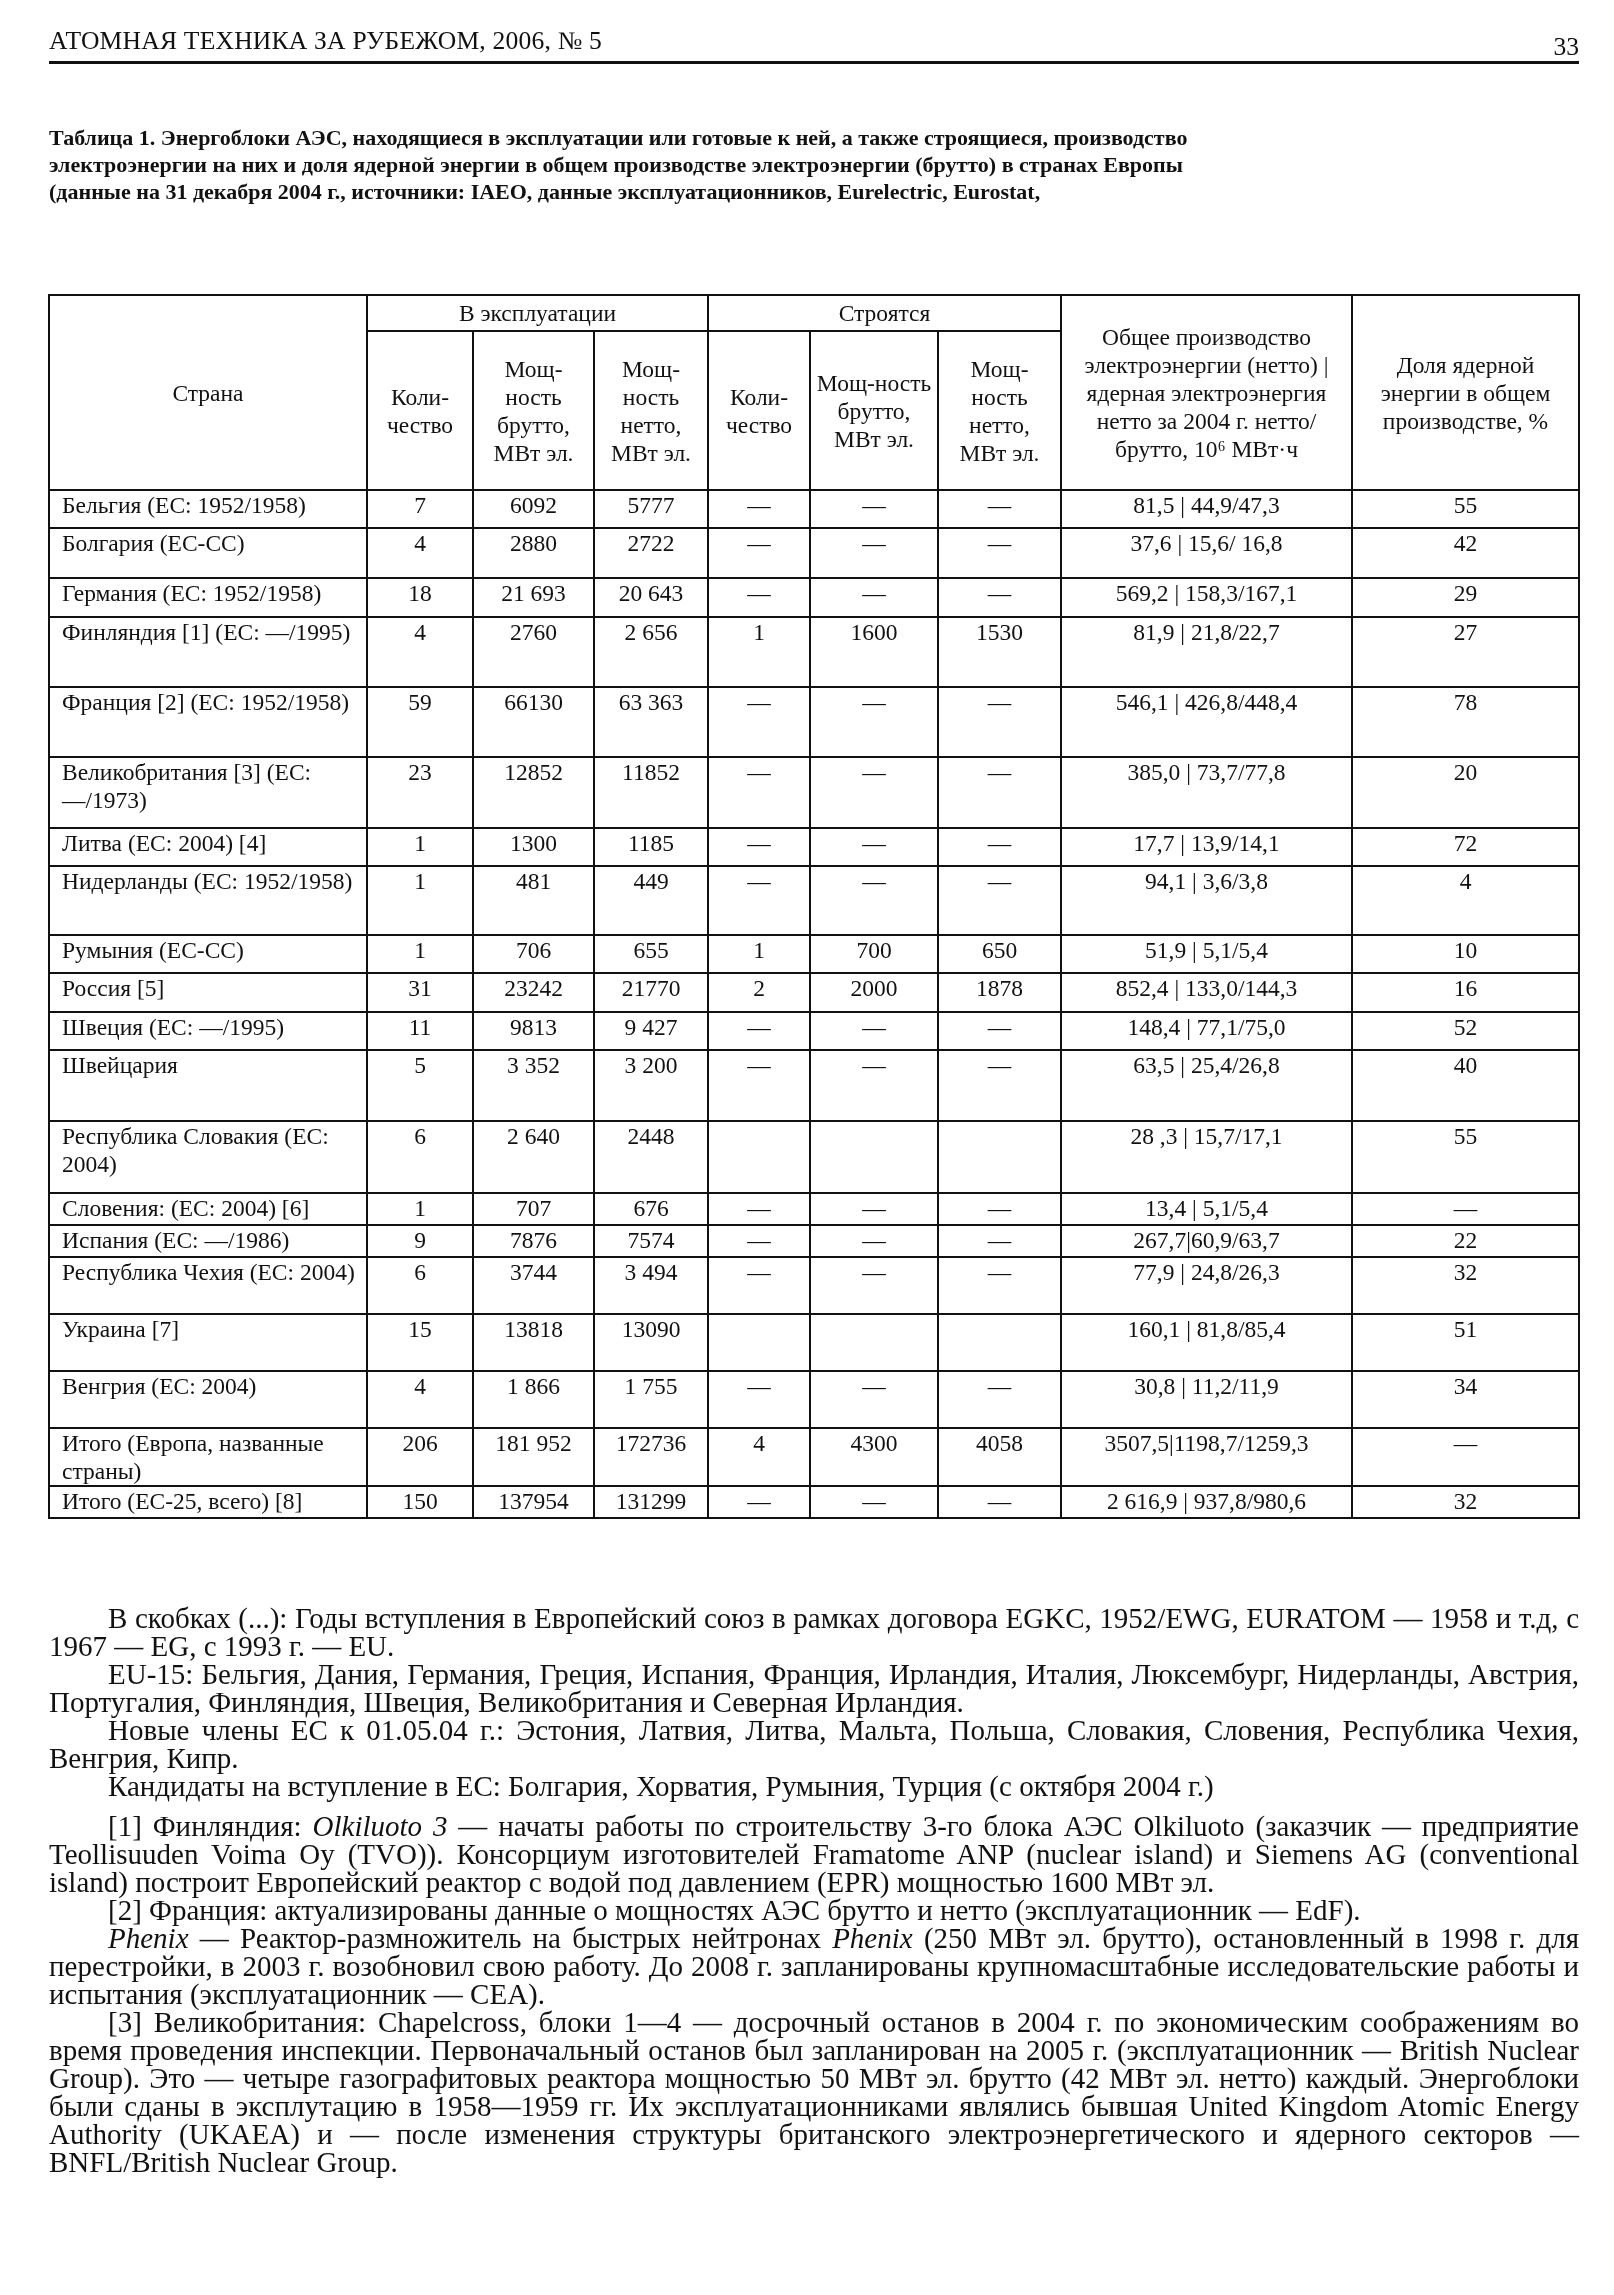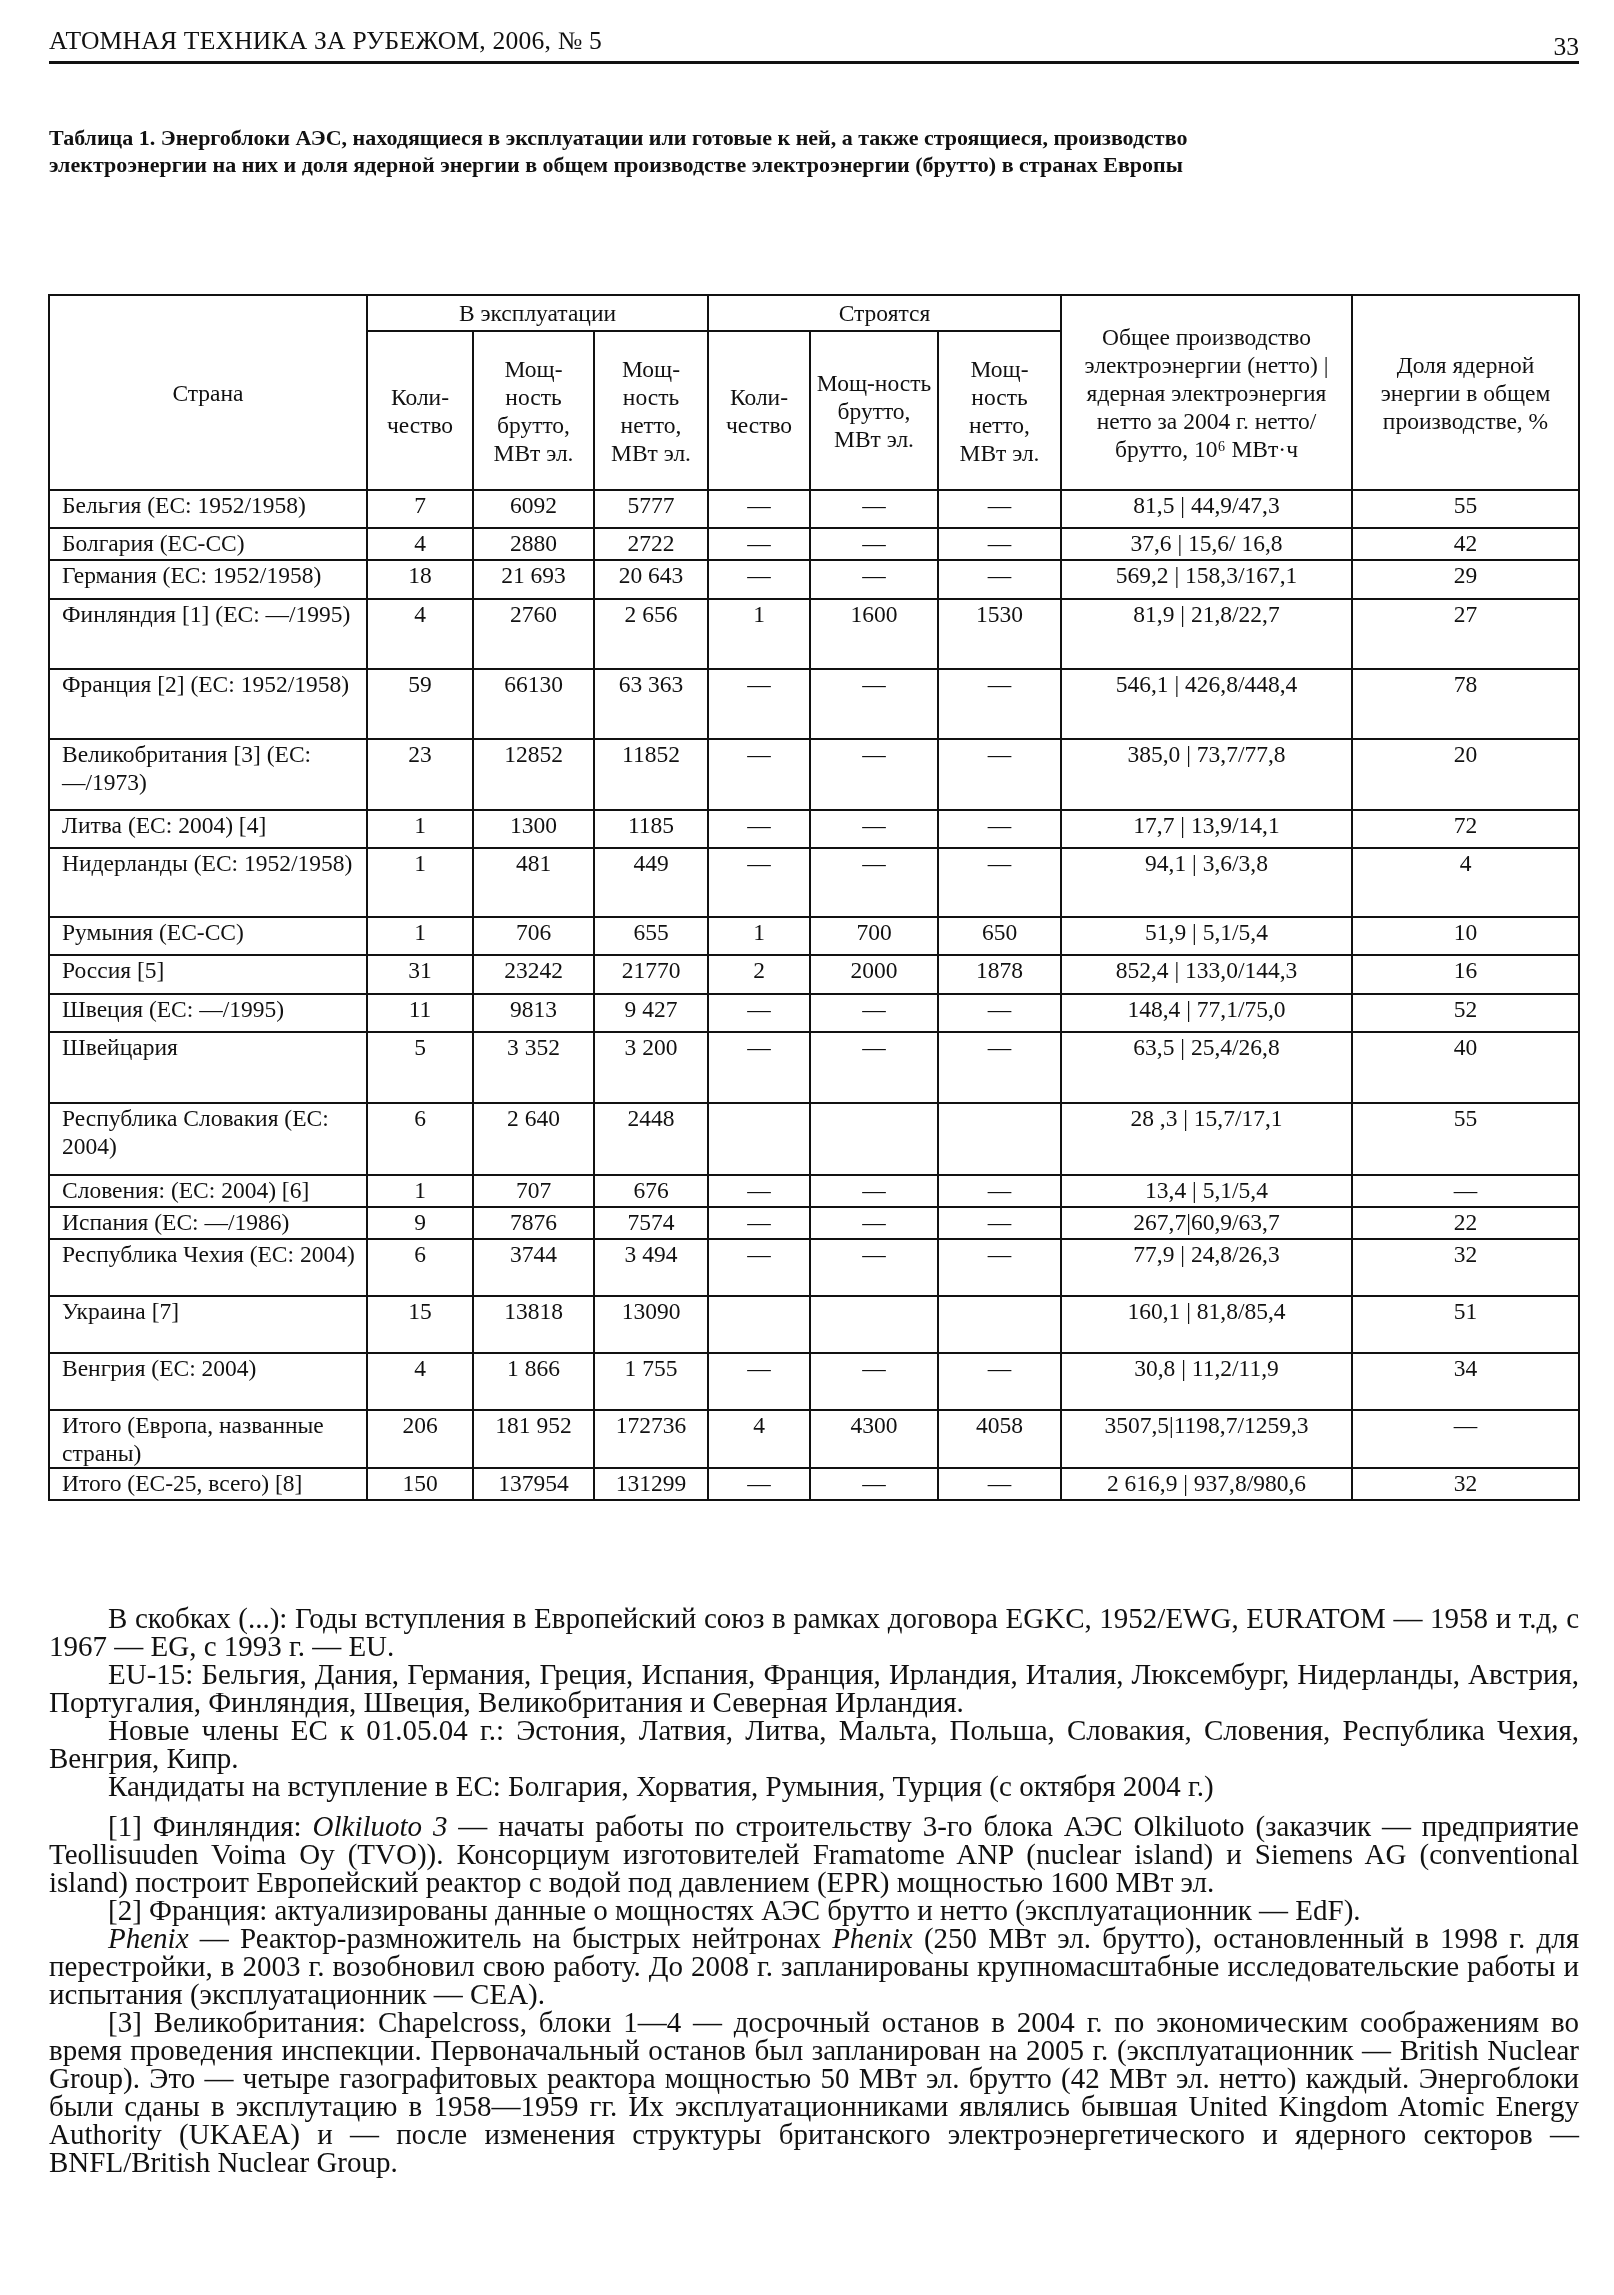--- a/index.html
+++ b/index.html
@@ -35,20 +35,21 @@
 
 <div class="page-header">
   <div class="journal-title">АТОМНАЯ ТЕХНИКА ЗА РУБЕЖОМ, 2006, № 5</div>
   <div class="page-number">33</div>
   <div class="header-rule"></div>
 </div>
 
 <div class="caption">
   <span>Таблица 1. Энергоблоки АЭС, находящиеся в эксплуатации или готовые к ней, а также строящиеся, производство</span>
   <span>электроэнергии на них и доля ядерной энергии в общем производстве электроэнергии (брутто) в странах Европы</span>
+  <span>(данные на 31 декабря 2004 г., источники: IAEO, данные эксплуатационников, Eurelectric, Eurostat,</span>
 </div>
 
 <table class="data">
   <colgroup>
     <col style="width:318px">
       <col style="width:106px">
       <col style="width:121px">
       <col style="width:114px">
     <col style="width:102px">
       <col style="width:128px">
@@ -78,21 +79,21 @@
         <td class="country">Бельгия (ЕС: 1952/1958)</td>
         <td class="num">7</td>
         <td class="num">6092</td>
         <td class="num">5777</td>
         <td class="num">—</td>
         <td class="num">—</td>
         <td class="num">—</td>
         <td class="num">81,5 | 44,9/47,3</td>
         <td class="num">55</td>
       </tr>
-      <tr style="height: 32px;">
+      <tr style="height: 50px;">
         <td class="country">Болгария (ЕС-СС)</td>
         <td class="num">4</td>
         <td class="num">2880</td>
         <td class="num">2722</td>
         <td class="num">—</td>
         <td class="num">—</td>
         <td class="num">—</td>
         <td class="num">37,6 | 15,6/ 16,8</td>
         <td class="num">42</td>
       </tr>

